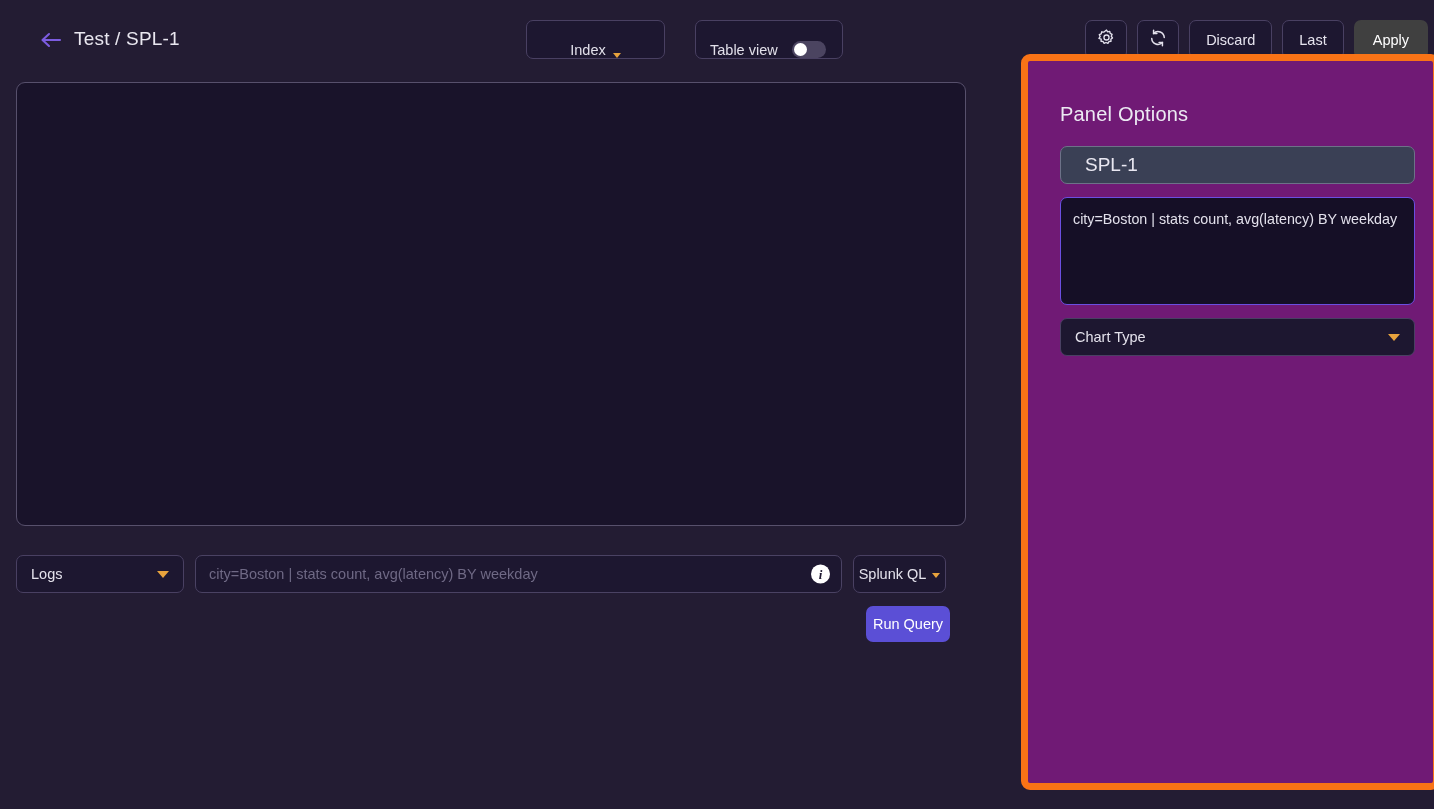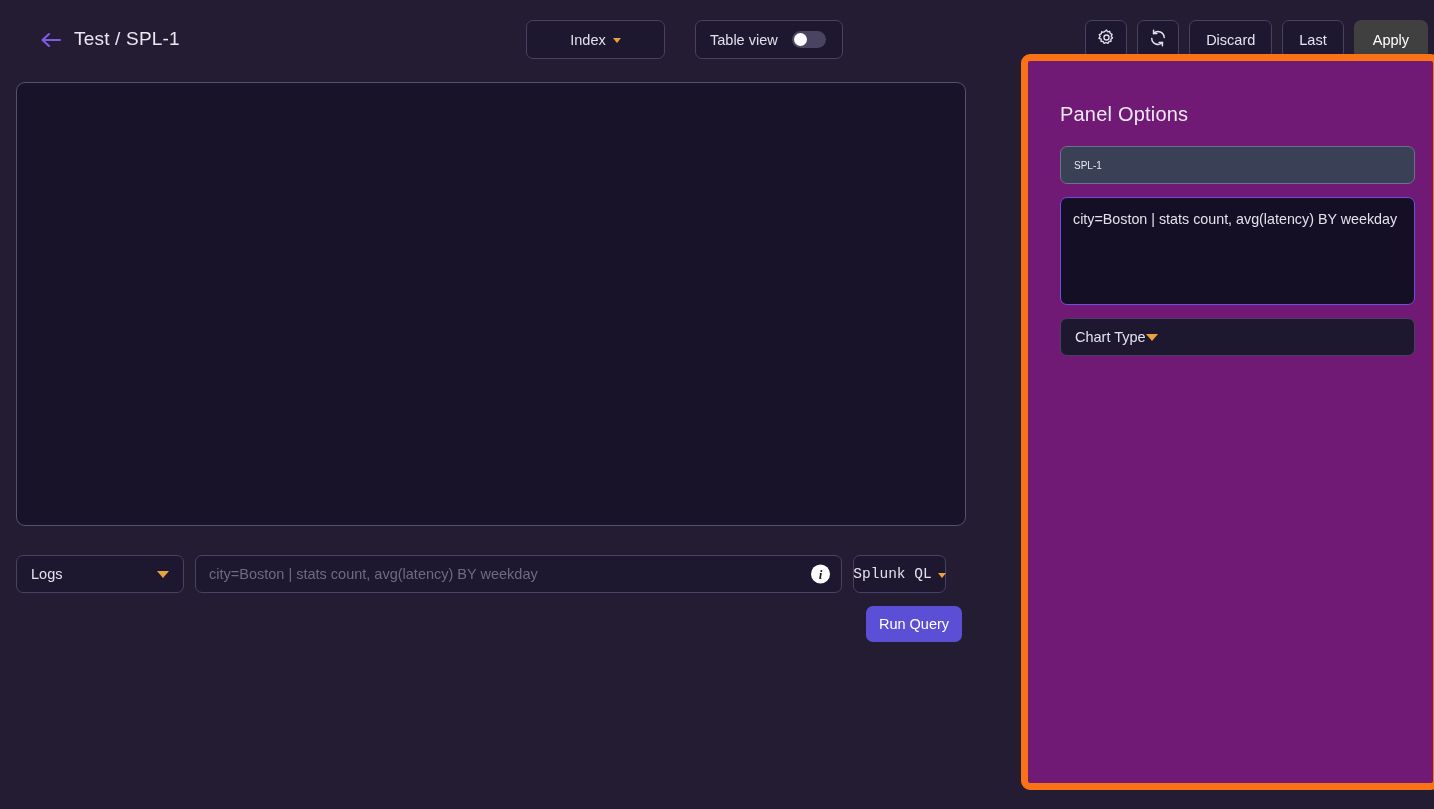--- a/index.html
+++ b/index.html
@@ -27,21 +27,21 @@
     white-space: nowrap;
   }
 
   .center-controls {
     position: absolute; left: 510px; top: 20px;
     display: flex; gap: 30px; align-items: center;
   }
   .pill {
     height: 39px; border: 1px solid #494062; border-radius: 7px;
     background: #1d1730; color: #e2e0ea; font-size: 14.5px;
-    display: flex; align-items: center; justify-content: center;
+    display: flex; align-items: flex-end; justify-content: center;
     gap: 7px; cursor: pointer; white-space: nowrap;
   }
   .pill-index { width: 139px; }
   .pill-time { width: 127px; }
   .pill-toggle { width: 148px; justify-content: flex-start; padding: 0 14px; gap: 14px; }
   .chev {
     width: 0; height: 0;
     border-left: 4.5px solid transparent;
     border-right: 4.5px solid transparent;
     border-top: 5.5px solid #e8a33d;
@@ -129,67 +129,67 @@
     background: #ffffff; color: #1d1730;
     font-size: 13px; font-weight: bold; font-style: italic;
     display: flex; align-items: center; justify-content: center;
     cursor: pointer; font-family: "Liberation Serif", serif;
   }
   .lang-select {
     width: 93px; height: 38px;
     border: 1px solid #494062; border-radius: 7px; background: #1d1730;
     color: #e4e2ec; font-size: 14.5px;
     display: flex; align-items: center; justify-content: center; gap: 6px;
-    cursor: pointer; white-space: nowrap; font-family: Liberation Mono, monospace;
+    cursor: pointer; white-space: nowrap;
   }
   .lang-chev {
     width: 0; height: 0;
     border-left: 4.5px solid transparent; border-right: 4.5px solid transparent;
     border-top: 5.5px solid #e8a33d; margin-top: 2px;
   }
   .run-btn {
     position: absolute; left: 866px; top: 606px;
-    width: 96px; height: 36px;
+    width: 84px; height: 36px;
     background: #5b4fd6; color: #ffffff; border: none; border-radius: 7px;
     font-size: 14.5px; font-family: "Liberation Sans", sans-serif;
     cursor: pointer;
   }
 
   
   .panel {
     position: absolute; left: 993px; top: 54px;
     width: 419px; height: 736px;
     background: #701a75;
     border: 7px solid #f97316; border-radius: 9px; margin-left: 28px;
   }
   .panel-title {
     position: absolute; left: 32px; top: 42px;
     font-size: 20px; color: #eceaf3; letter-spacing: .2px;
   }
   .name-input {
     position: absolute; left: 32px; top: 85px;
     width: 355px; height: 38px;
     background: #3a4055; border: 1px solid #6d7288; border-radius: 7px;
-    color: #e9e7f1; font-size: 10px; padding: 0 13px;
+    color: #e9e7f1; font-size: 19px; padding: 0 24px;
     outline: none; font-family: "Liberation Sans", sans-serif;
   }
   .query-textarea {
     position: absolute; left: 32px; top: 136px;
     width: 355px; height: 108px;
     background: #150f26; border: 1.5px solid #6b4fe0; border-radius: 7px;
     color: #e3e1ec; font-size: 14.3px; line-height: 1.65;
     padding: 10px 12px; resize: none; outline: none;
     font-family: "Liberation Sans", sans-serif;
   }
   .opt-select {
     position: absolute; left: 32px; width: 355px; height: 38px;
     border: 1px solid #494062; border-radius: 7px; background: #1d1730;
     color: #e4e2ec; font-size: 14.5px;
     display: flex; align-items: center; padding: 0 14px;
-    cursor: pointer;
+    justify-content: space-between; cursor: pointer;
   }
   .opt-chart { top: 257px; }
   .opt-palette { top: 312px; }
 </style>
 </head>
 <body>
 
 <div class="header">
 
   <div class="back-arrow">

